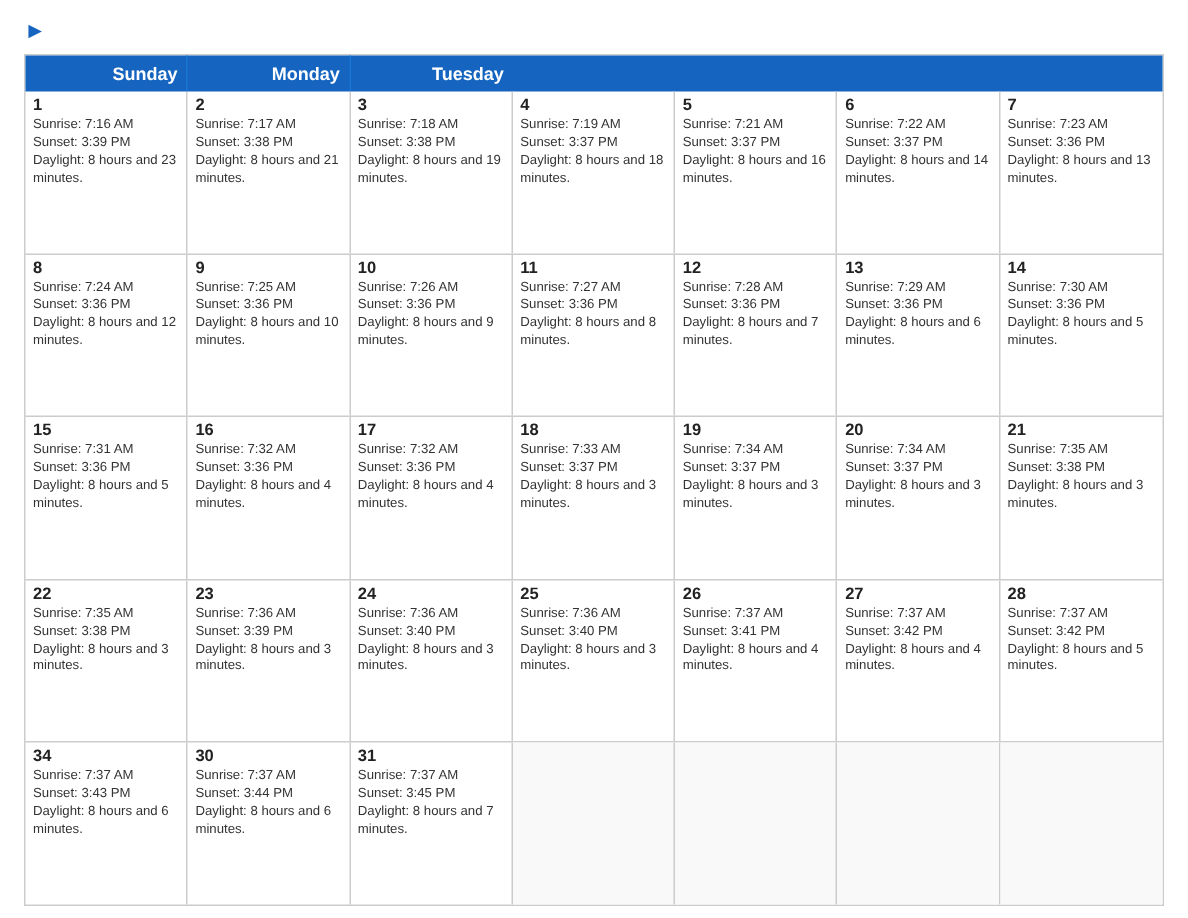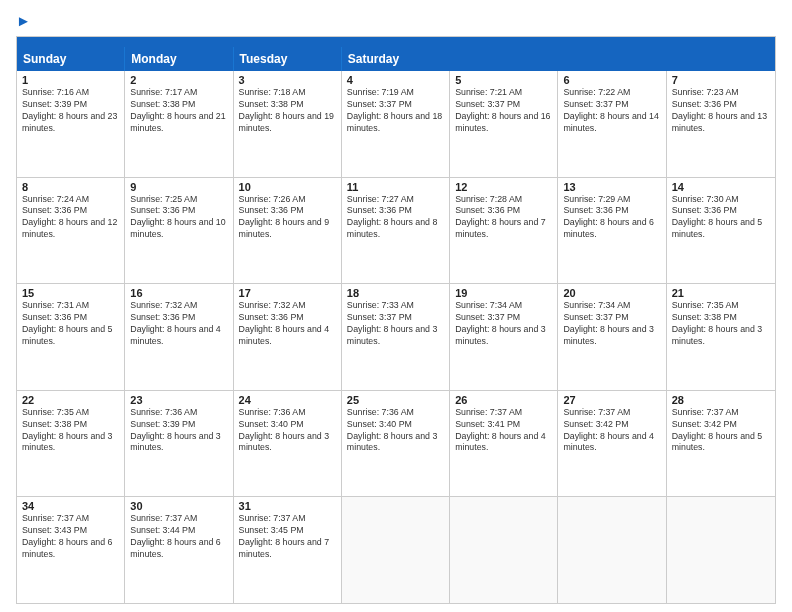--- a/index.html
+++ b/index.html
@@ -55,24 +55,23 @@
     }
     .cal-header {
       display: grid;
       grid-template-columns: repeat(7, 1fr);
       background: #1565c0;
     }
     .cal-header-cell {
       color: #fff;
       font-size: 12px;
       font-weight: bold;
-      text-align: left;
+      text-align: right;
       padding: 5px 6px;
       border-right: 1px solid #1976d2;
-      margin-top: 10px;
     }
     .cal-header-cell:last-child { border-right: none; }
     .cal-body {
       flex: 1;
       display: flex;
       flex-direction: column;
     }
     .cal-row {
       display: grid;
       grid-template-columns: repeat(7, 1fr);
@@ -123,21 +122,20 @@
       <div class="month-title"></div>
       <div class="location"></div>
     </div>
   </div>
 
   <div class="calendar">
     <div class="cal-header">
       <div class="cal-header-cell">Sunday</div>
       <div class="cal-header-cell">Monday</div>
       <div class="cal-header-cell">Tuesday</div>
-      <div class="cal-header-cell">Saturday</div>
     </div>
     <div class="cal-body" id="cal-body">
     <div class="cal-row">
           <div class="cal-cell"><span class="day-num">1</span><span class="cell-text">Sunrise: 7:16 AM<br>Sunset: 3:39 PM<br>Daylight: 8 hours and 23 minutes.</span></div>
           <div class="cal-cell"><span class="day-num">2</span><span class="cell-text">Sunrise: 7:17 AM<br>Sunset: 3:38 PM<br>Daylight: 8 hours and 21 minutes.</span></div>
           <div class="cal-cell"><span class="day-num">3</span><span class="cell-text">Sunrise: 7:18 AM<br>Sunset: 3:38 PM<br>Daylight: 8 hours and 19 minutes.</span></div>
           <div class="cal-cell"><span class="day-num">4</span><span class="cell-text">Sunrise: 7:19 AM<br>Sunset: 3:37 PM<br>Daylight: 8 hours and 18 minutes.</span></div>
           <div class="cal-cell"><span class="day-num">5</span><span class="cell-text">Sunrise: 7:21 AM<br>Sunset: 3:37 PM<br>Daylight: 8 hours and 16 minutes.</span></div>
           <div class="cal-cell"><span class="day-num">6</span><span class="cell-text">Sunrise: 7:22 AM<br>Sunset: 3:37 PM<br>Daylight: 8 hours and 14 minutes.</span></div>
           <div class="cal-cell"><span class="day-num">7</span><span class="cell-text">Sunrise: 7:23 AM<br>Sunset: 3:36 PM<br>Daylight: 8 hours and 13 minutes.</span></div>

